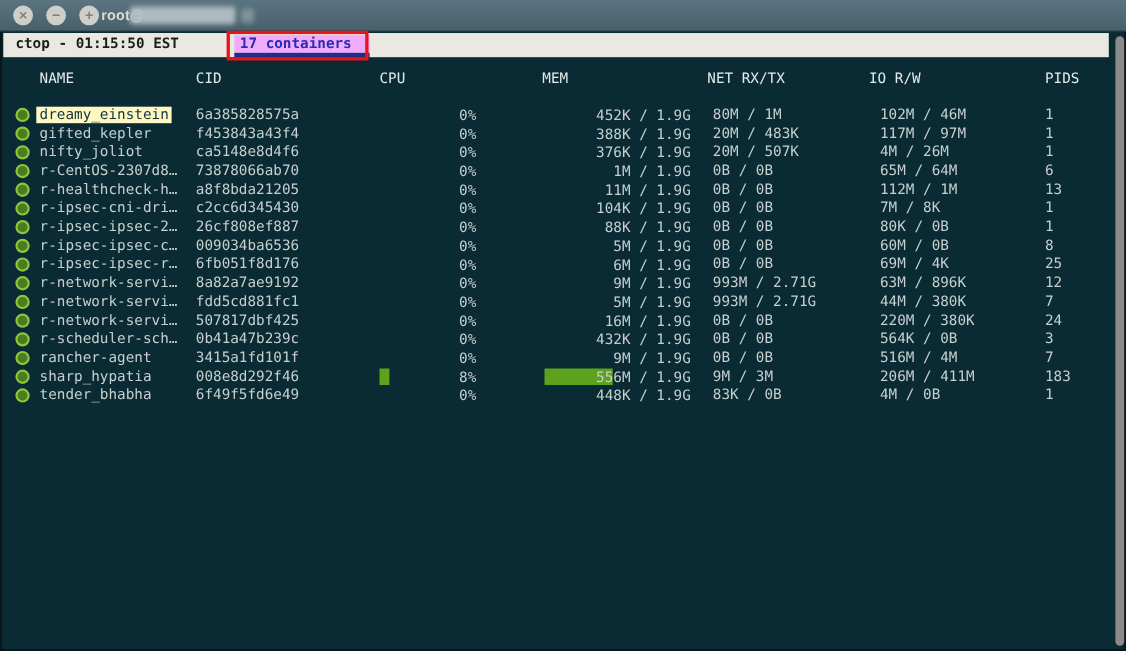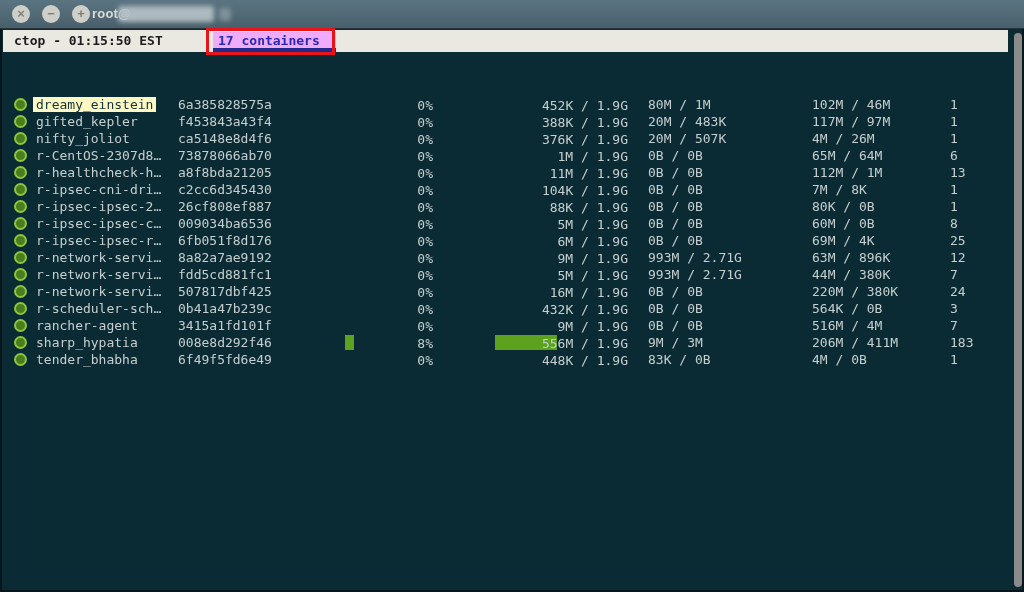--- a/index.html
+++ b/index.html
@@ -63,21 +63,21 @@
   .cell-cid{left:178px;}
   .gauge{position:absolute;top:1px;height:15px;}
   .gauge-cpu{left:345px;width:115px;}
   .gauge-mem{left:495px;width:133px;}
   .gauge .bar{position:absolute;left:0;top:0;bottom:0;}
   .gauge .txt{position:relative;display:block;width:100%;text-align:right;
     box-sizing:border-box;white-space:pre;line-height:15px;}
   .gauge-cpu .txt{padding-right:27px;}
   .txt-light{color:#f2f2f2;}
   .cell-net{left:648px;}
-  .cell-io{left:800px;margin-left:12px;}
+  .cell-io{left:800px;}
   .cell-pids{left:950px;}
 </style>
 </head>
 <body>
 
 <div class="window">
 
   <div class="titlebar">
     <div class="tb-btn" style="left:12px;">×</div>
     <div class="tb-btn" style="left:42px;">−</div>
@@ -90,20 +90,29 @@
   <div class="ctop-bar">
     <span class="ctop-title">ctop - 01:15:50 EST</span>
     <div class="count-wrap">
       <span class="count-text">17 containers</span>
     </div>
     <div class="count-underline"></div>
   </div>
   <div class="annotation-box"></div>
 
   <div class="screen">
+    <div class="col-headers">
+      <span style="left:36px">NAME</span>
+      <span style="left:178px">CID</span>
+      <span style="left:345px">CPU</span>
+      <span style="left:493px">MEM</span>
+      <span style="left:643px">NET RX/TX</span>
+      <span style="left:790px">IO R/W</span>
+      <span style="left:950px">PIDS</span>
+    </div>
     <div class="rows" id="rows">
         <div class="row">
           <div class="status"></div>
           <span class="cell-name selected">dreamy_einstein</span>
           <span class="cell-cid">6a385828575a</span>
           <div class="gauge gauge-cpu">
             <span class="txt">0%</span>
           </div>
           <div class="gauge gauge-mem">
             <span class="txt">452K / 1.9G</span>

